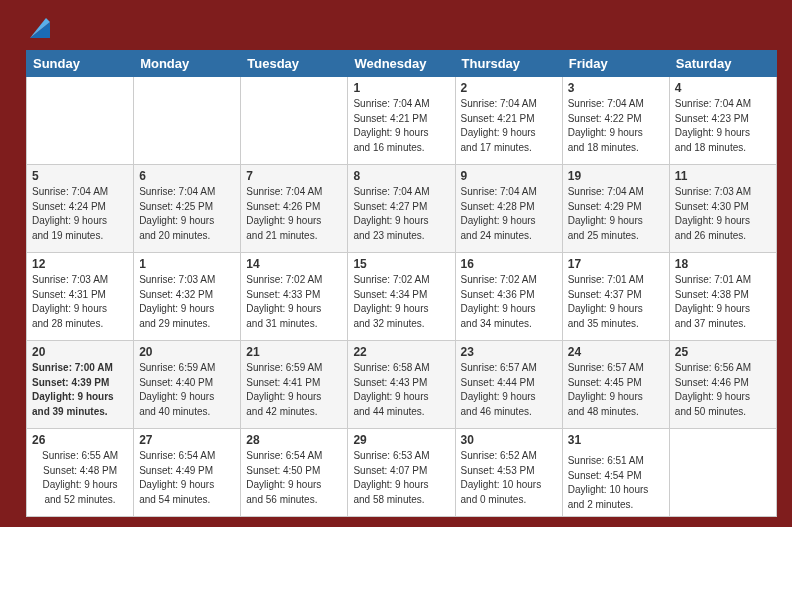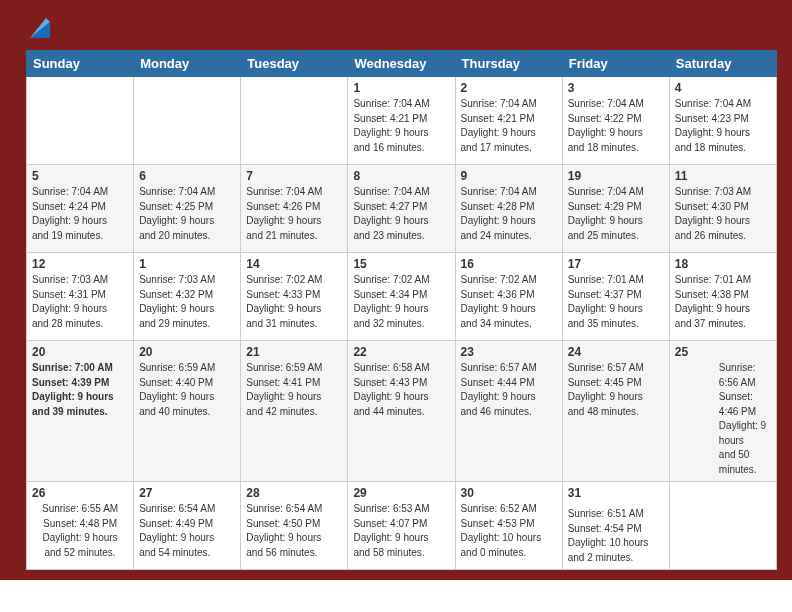--- a/index.html
+++ b/index.html
@@ -310,21 +310,21 @@
           </td>
           <td>
             <span class="day-number">24</span>
             <div class="day-info" style="white-space: pre-line;">Sunrise: 6:57 AM
 Sunset: 4:45 PM
 Daylight: 9 hours
 and 48 minutes.</div>
           </td>
           <td>
             <span class="day-number">25</span>
-            <div class="day-info" style="white-space: pre-line; margin-left: 44px;">Sunrise: 6:56 AM
+            <div class="day-info" style="white-space: pre-line;">Sunrise: 6:56 AM
 Sunset: 4:46 PM
 Daylight: 9 hours
 and 50 minutes.</div>
           </td>
         </tr>
         <tr>
           <td>
             <span class="day-number">26</span>
             <div class="day-info" style="white-space: pre-line; text-align: center;">Sunrise: 6:55 AM
 Sunset: 4:48 PM

